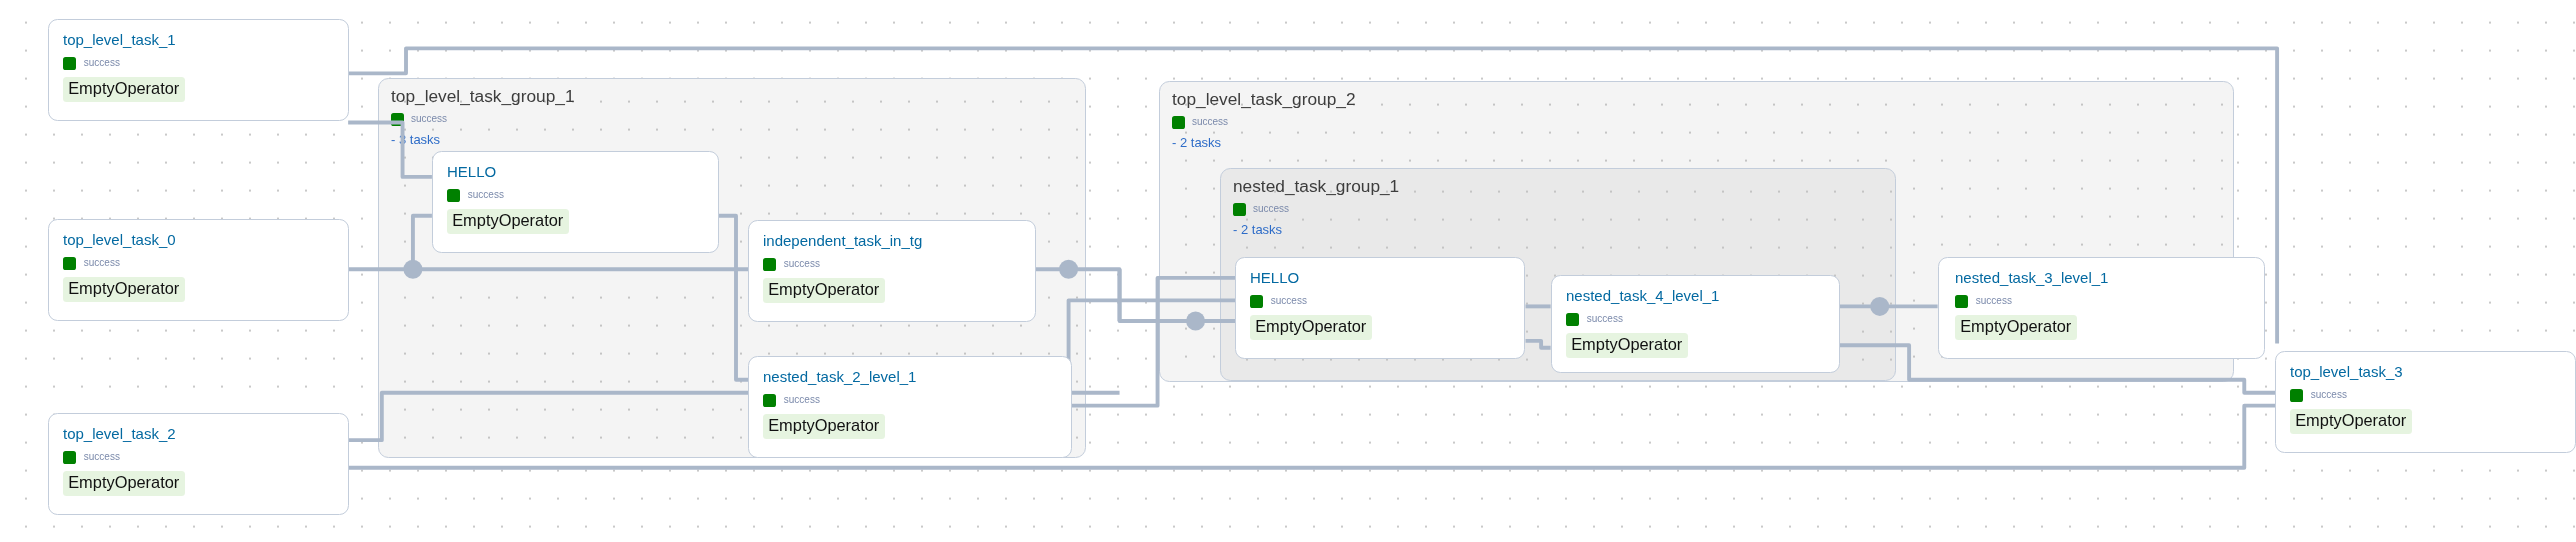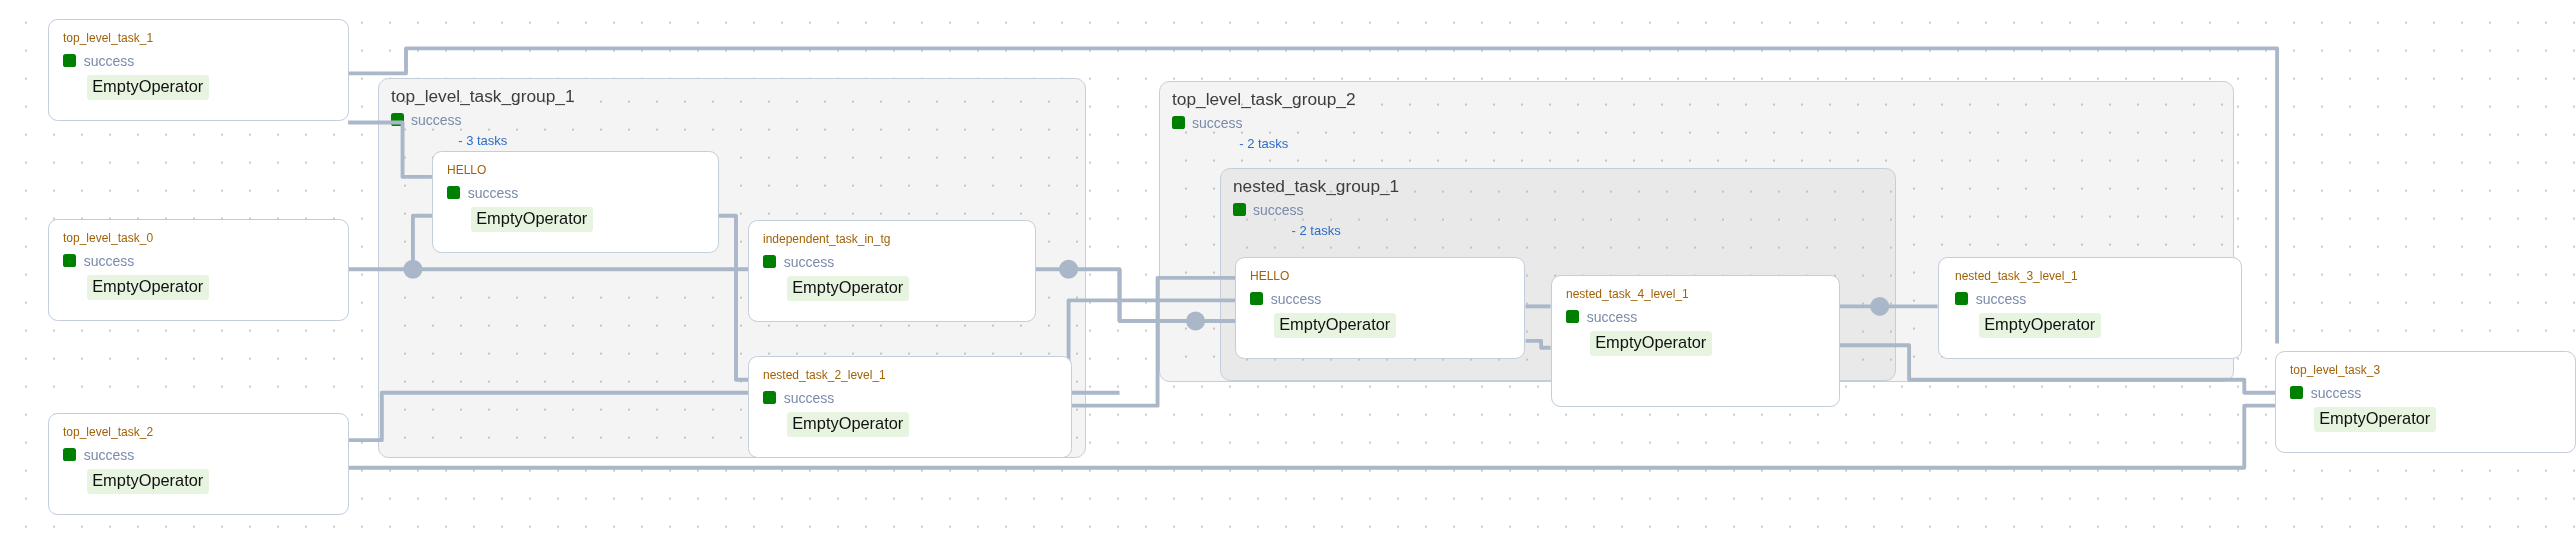--- a/index.html
+++ b/index.html
@@ -20,21 +20,20 @@
   
   .group{
     position:absolute;
     border:1.4px solid #c3cddb;
     border-radius:10.4px;
     box-sizing:border-box;
     background-color:#f4f4f4;
     background-image:radial-gradient(circle, #c4c4c4 1px, rgba(0,0,0,0) 1px);
     background-size:28px 28px;
     background-position:12px 8.6px;
-    text-align:center;
   }
   .group.nested{
     background-color:#e9e9e9;
     border-color:#c3cddb;
   }
   .group-head{
     position:absolute;
     left:12px;top:8.6px;
     line-height:1;
   }
@@ -58,47 +57,46 @@
   .node{
     position:absolute;
     background:#ffffff;
     border:1.4px solid #c3cddb;
     border-radius:9.5px;
     box-sizing:border-box;
     padding:12px 14px 0 14px;
     z-index:6;
   }
   .node-title{
-    font-size:12px;
-    color:#a16207;
+    font-size:15px;
+    color:#0369a1;
     white-space:nowrap;
     display:block;
     line-height:1;
     margin-bottom:9.5px;
   }
   .status-row{
     display:flex;align-items:center;gap:7.8px;margin-bottom:7px;
   }
   .sq{
     width:13px;height:13px;border-radius:2.6px;display:inline-block;flex:none;
     background:#008000;
   }
   .status-text{
-    font-size:14px;color:#7b8aab;line-height:1;white-space:nowrap;
+    font-size:10px;color:#7b8aab;line-height:1;white-space:nowrap;
   }
   .op-pill{
     display:inline-block;
     background:#e6f4e0;
     color:#111111;
     font-size:16.4px;
     line-height:1;
     padding:3.5px 5.2px 5.2px 5.2px;
     border-radius:3.5px;
     white-space:nowrap;
-    margin-left:24px;
   }
   
   #edges{position:absolute;left:0;top:0;width:2576px;height:542px;z-index:3;pointer-events:none;}
   #edges path{fill:none;stroke:#aab7c9;stroke-width:4.5;stroke-linecap:butt;stroke-linejoin:round;}
   #edges circle{fill:#aab7c9;}
 </style>
 </head>
 <body>
 
 <div id="canvas">
@@ -227,30 +225,30 @@
 
   <div class="node" style="left:1235px;top:257px;width:290px;height:102px;">
     <span class="node-title">HELLO</span>
     <span class="status-row">
       <span class="sq"></span>
       <span class="status-text">success</span>
     </span>
     <span class="op-pill">EmptyOperator</span>
   </div>
 
-  <div class="node" style="left:1551px;top:275px;width:289px;height:132px;">
+  <div class="node" style="left:1551px;top:275px;width:289px;height:98px;">
     <span class="node-title">nested_task_4_level_1</span>
     <span class="status-row">
       <span class="sq"></span>
       <span class="status-text">success</span>
     </span>
     <span class="op-pill">EmptyOperator</span>
   </div>
 
-  <div class="node" style="left:1938px;top:257px;width:304px;height:102px;padding-left:16px;">
+  <div class="node" style="left:1938px;top:257px;width:327px;height:102px;padding-left:16px;">
     <span class="node-title">nested_task_3_level_1</span>
     <span class="status-row">
       <span class="sq"></span>
       <span class="status-text">success</span>
     </span>
     <span class="op-pill">EmptyOperator</span>
   </div>
 
   <div class="node" style="left:2275px;top:351px;width:301px;height:102px;">
     <span class="node-title">top_level_task_3</span>

